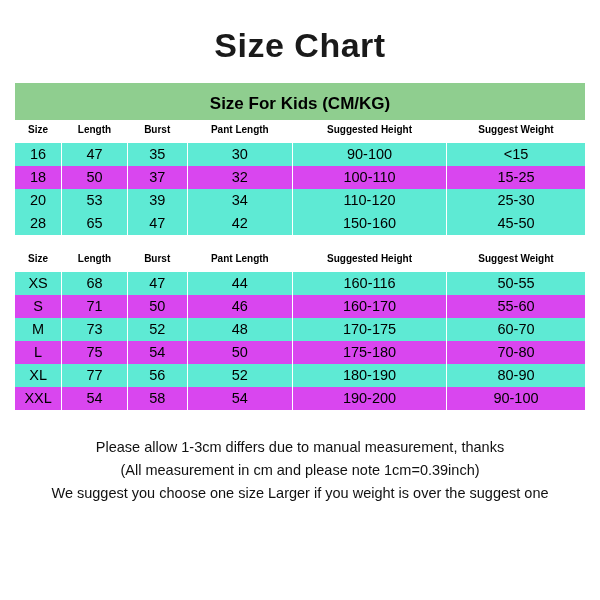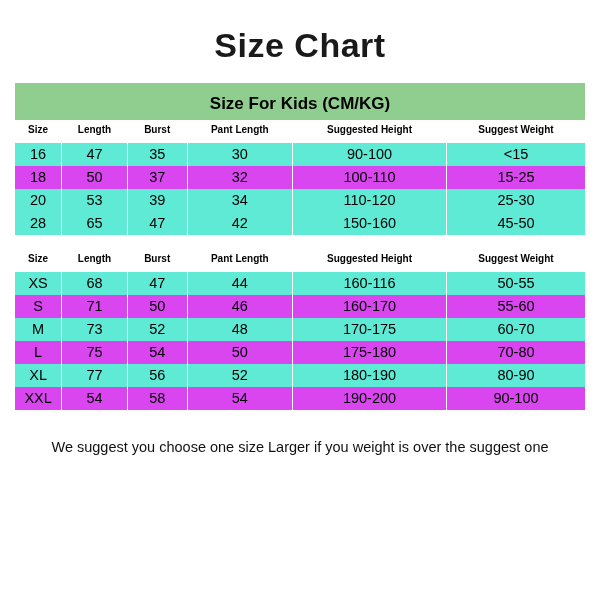--- a/index.html
+++ b/index.html
@@ -218,16 +218,18 @@
         <td>54</td>
         <td>58</td>
         <td>54</td>
         <td>190-200</td>
         <td>90-100</td>
       </tr>
     </tbody>
   </table>
 
   <div class="notes">
+    <div>Please allow 1-3cm differs due to manual measurement, thanks</div>
+    <div>(All measurement in cm and please note 1cm=0.39inch)</div>
     <div>We suggest you choose one size Larger if you weight is over the suggest one</div>
   </div>
 
 </div>
 
 </body></html>

